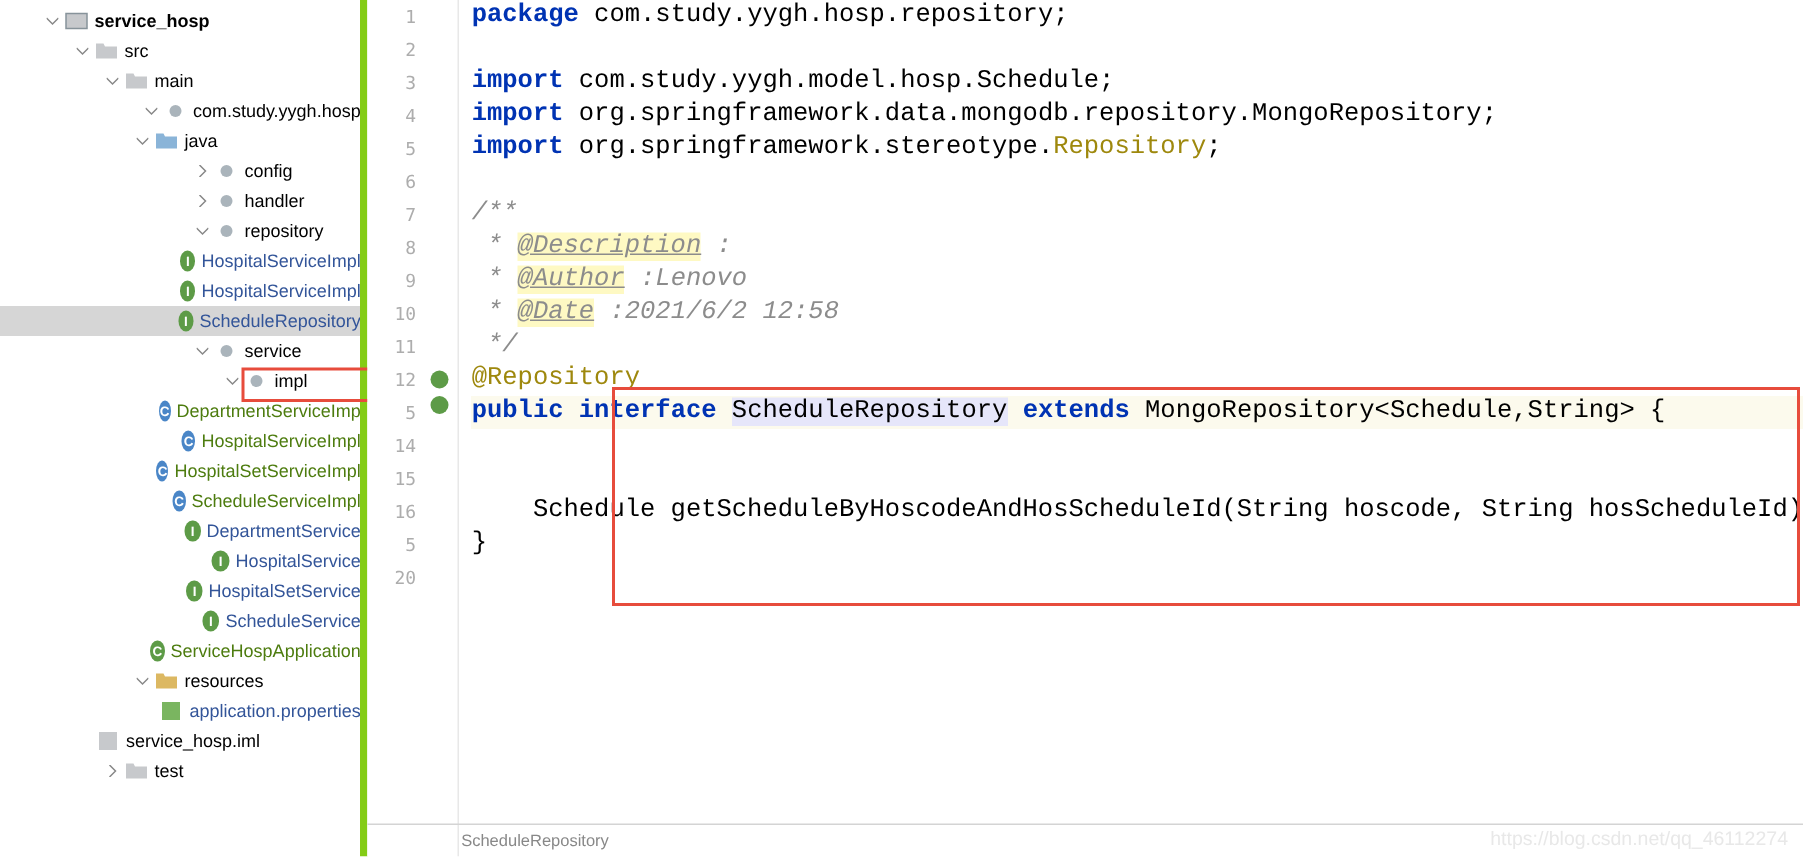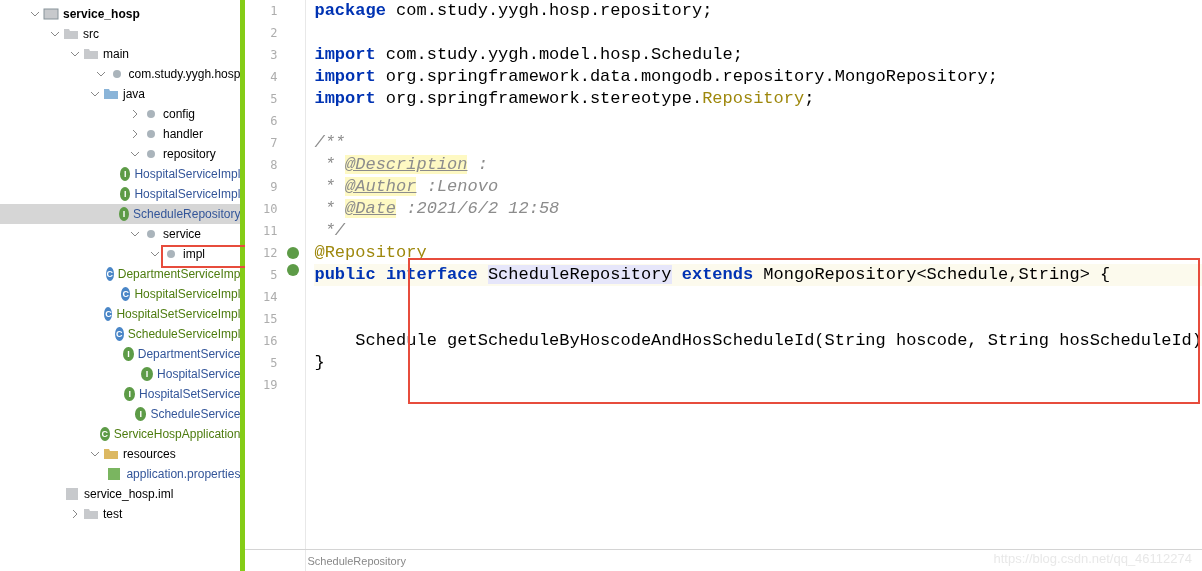--- a/index.html
+++ b/index.html
@@ -305,21 +305,21 @@
           <div>8</div>
           <div>9</div>
           <div>10</div>
           <div>11</div>
           <div>12</div>
           <div>5</div>
           <div>14</div>
           <div>15</div>
           <div>16</div>
           <div>5</div>
-          <div>19</div>
+          <div>20</div>
       </div>
       <div class="gutter-icons">
         <div style="height:242px"></div>
         <div class="green-circle"></div>
         <div class="green-circle"></div>
       </div>
     </div>
     <div class="code-content"><div><span class="kw">package</span><span> com.study.yygh.hosp.repository;</span></div><div> </div><div><span class="kw">import</span><span> com.study.yygh.model.hosp.Schedule;</span></div><div><span class="kw">import</span><span> org.springframework.data.mongodb.repository.MongoRepository;</span></div><div><span class="kw">import</span><span> org.springframework.stereotype.</span><span class="yellow-type">Repository</span><span>;</span></div><div> </div><div><span class="comment">/**</span></div><div><span class="comment"> * </span><span class="doc-tag">@Description</span><span class="comment"> :</span></div><div><span class="comment"> * </span><span class="doc-tag">@Author</span><span class="comment"> :Lenovo</span></div><div><span class="comment"> * </span><span class="doc-tag">@Date</span><span class="comment"> :2021/6/2 12:58</span></div><div><span class="comment"> */</span></div><div><span class="annotation">@Repository</span></div><div style="background:#fcfaed"><span class="kw">public</span> <span class="kw">interface</span> <span class="highlight-class">ScheduleRepository</span> <span class="kw">extends</span><span> MongoRepository&lt;Schedule,String&gt; {</span></div><div> </div><div> </div><div><span>    Schedule getScheduleByHoscodeAndHosScheduleId(String hoscode, String hosScheduleId)</span></div><div><span>}</span></div><div> </div></div>
   </div>
   <div class="status-bar">

